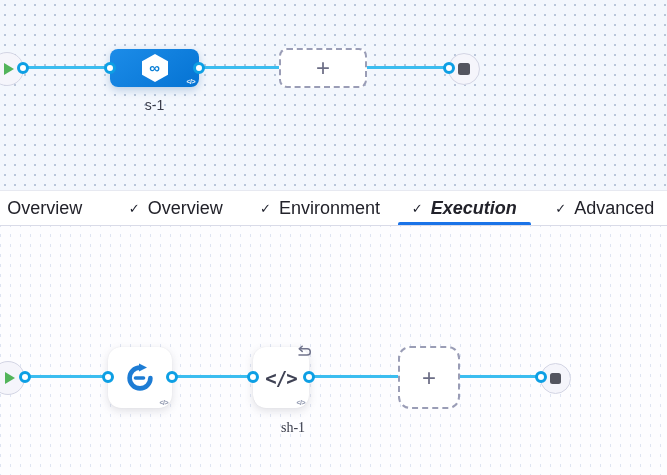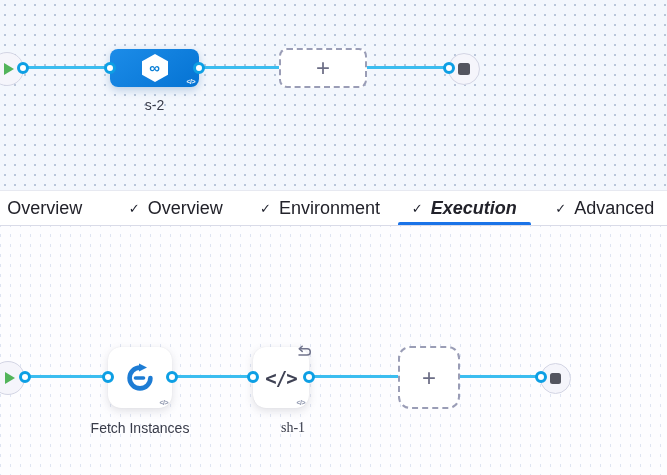--- a/index.html
+++ b/index.html
@@ -116,21 +116,21 @@
     <div class="hexwrap">
       <svg width="32" height="30" viewBox="0 0 32 30">
         <polygon points="16,1 29,8.2 29,21.8 16,29 3,21.8 3,8.2" fill="#ffffff"></polygon>
       </svg>
       <span class="inf">∞</span>
     </div>
     <span class="code-badge">&lt;/&gt;</span>
   </div>
   <div class="ring" style="left:104px;top:62px;"></div>
   <div class="ring" style="left:193px;top:62px;"></div>
-  <div class="node-label" style="left:110px;top:97px;width:89px;">s-2</div>
+  <div class="node-label" style="left:110px;top:97px;width:89px;">s-1</div>
 
   <div class="add-box" style="left:279px;top:48px;width:88px;height:40px;border-radius:8px;">
     <span class="plus">+</span>
   </div>
 
   <div class="terminal" style="left:448px;top:53px;width:30px;height:30px;">
     <div class="stop-sq" style="width:12px;height:12px;"></div>
   </div>
   <div class="ring" style="left:443px;top:62px;"></div>
 </div>
@@ -182,21 +182,20 @@
   <div class="step-node" style="left:108px;top:123px;width:64px;height:61px;">
     <svg width="30" height="30" viewBox="0 0 30 30">
       <path d="M15 4.6 a10.4 10.4 0 1 0 10.4 10.4" fill="none" stroke="#1d7cd4" stroke-width="4.6" stroke-linecap="round"></path>
       <polygon points="14,0.6 22,4.6 14,8.6" fill="#1d7cd4"></polygon>
       <path d="M10.5 15 h8" stroke="#1d7cd4" stroke-width="3.6" stroke-linecap="round"></path>
     </svg>
     <span class="code-badge gray">&lt;/&gt;</span>
   </div>
   <div class="ring" style="left:102px;top:147px;"></div>
   <div class="ring" style="left:166px;top:147px;"></div>
-  <div class="node-label" style="left:80px;top:196px;width:120px;">Fetch Instances</div>
 
   <div class="step-node" style="left:253px;top:123px;width:56px;height:61px;">
     <span class="shell-glyph">&lt;/&gt;</span>
     <svg class="loop-badge" viewBox="0 0 19 15">
       <path d="M5 11 h8.2 a3.1 3.1 0 0 0 0 -6.2 h-7.4" fill="none" stroke="#71748c" stroke-width="1.5" stroke-linecap="round"></path>
       <polyline points="8.2,2.2 5.2,4.8 8.2,7.4" fill="none" stroke="#71748c" stroke-width="1.5" stroke-linecap="round" stroke-linejoin="round"></polyline>
     </svg>
     <span class="code-badge gray">&lt;/&gt;</span>
   </div>
   <div class="ring" style="left:247px;top:147px;"></div>

